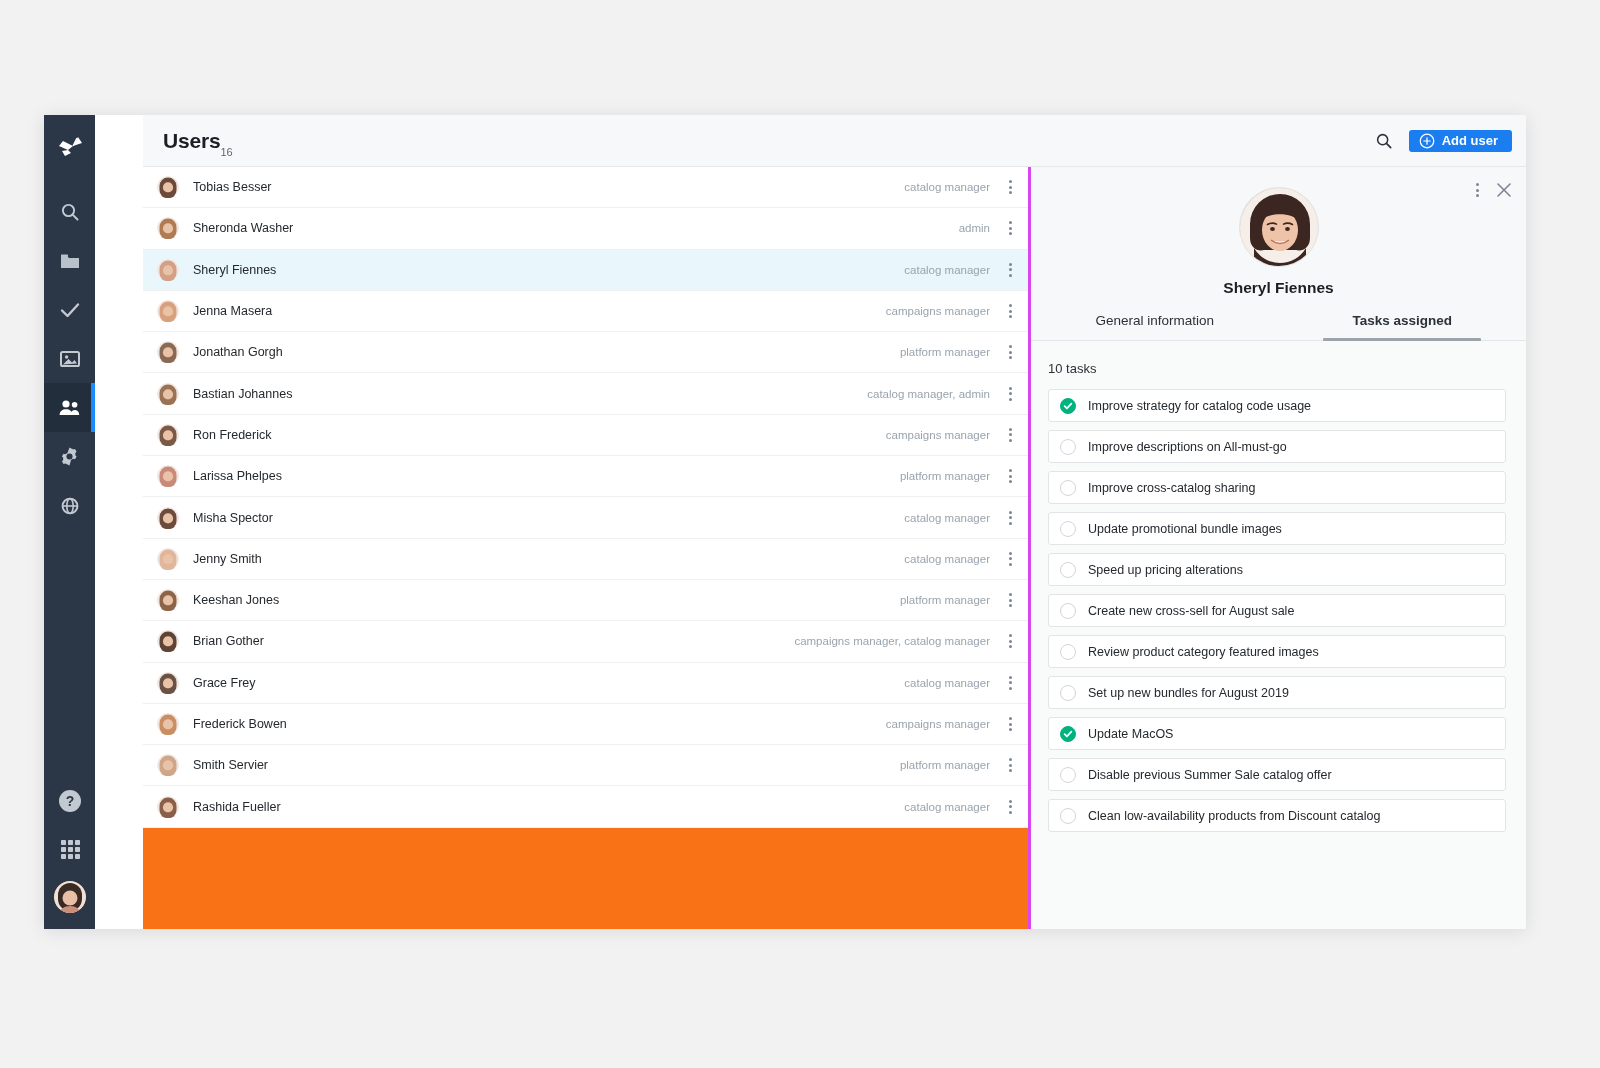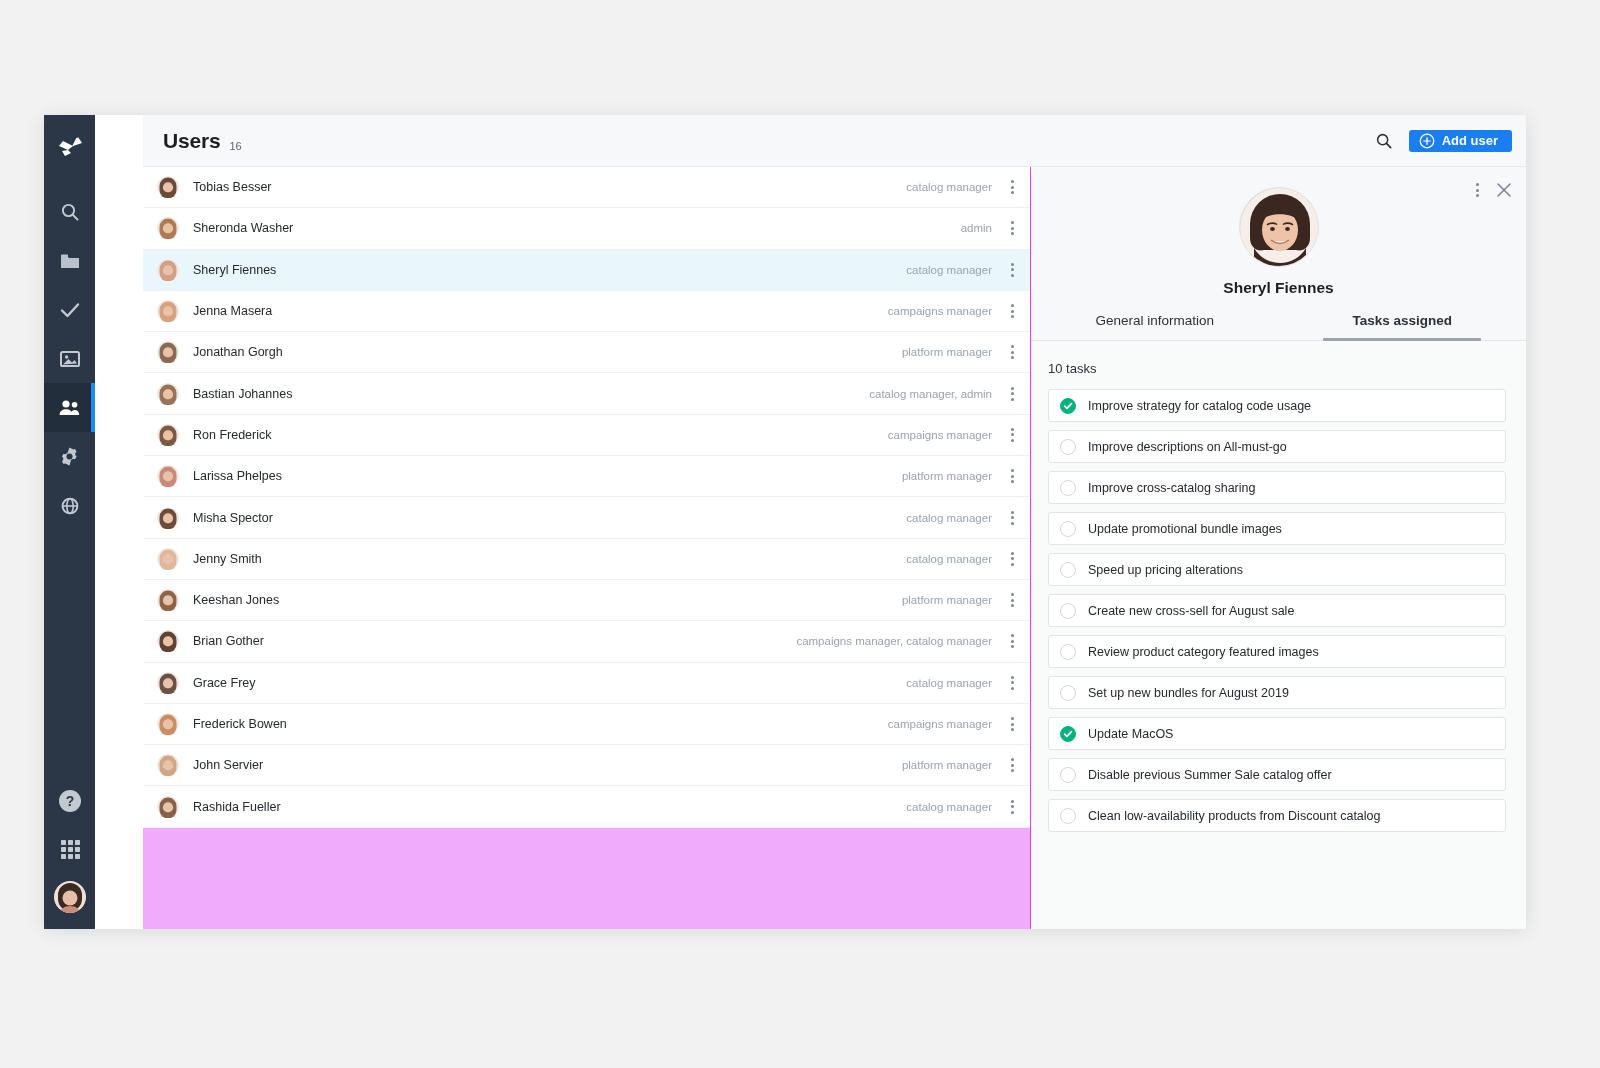--- a/index.html
+++ b/index.html
@@ -80,22 +80,22 @@
     border-bottom: 1px solid #e6e8ea;
     display: flex; align-items: center;
     padding: 0 14px 0 20px;
     flex: 0 0 52px;
   }
   .page-title {
     font-size: 21px; font-weight: bold; color: #1b1f23;
     letter-spacing: -0.2px;
   }
   .page-count {
-    font-size: 11px; color: #5b6875; margin-left: 9px;
-    position: relative; top: 5px;
+    font-size: 11px; color: #5b6875; margin-left: 0;
+    position: relative; top: 11px;
   }
   .topbar-spacer { flex: 1 1 auto; }
   .topbar-search {
     width: 34px; height: 34px;
     display:flex; align-items:center; justify-content:center;
     cursor: pointer; margin-right: 8px;
   }
   .add-user-btn {
     background: #1a7df0;
     color: #ffffff;
@@ -114,22 +114,22 @@
   .content-row {
     flex: 1 1 auto;
     display: flex;
     min-height: 0;
   }
 
   
   .user-list-wrap {
     width: 888px;
     flex: 0 0 888px;
-    background: #f0abfc;
-    border-right: 1px solid #d946ef;
+    background: #f97316;
+    border-right: 3px solid #d946ef;
     overflow: hidden;
   }
   .user-row {
     height: 41.3px;
     display: flex; align-items: center;
     padding: 0 10px 0 14px;
     border-bottom: 1px solid #eef0f2;
     cursor: pointer;
     background: #ffffff;
   }
@@ -607,21 +607,21 @@
               <i></i>
             </span>
           </div>
           <div class="user-row">
             <span class="user-avatar"><svg width="22" height="22" viewBox="0 0 22 22">
                 <circle cx="11" cy="11" r="11" fill="#f1e7e0"></circle>
                 <path d="M2.5 10 a8.5 8.5 0 0 1 17 0 v4 a8.5 8.5 0 0 1 -17 0 z" fill="#cfa688"></path>
                 <circle cx="11" cy="11.4" r="5.1" fill="#e9c3a7"></circle>
                 <path d="M11 16.8 c-4.3 0-7.1 2.4-7.1 5.2 h14.2 c0-2.8-2.8-5.2-7.1-5.2 z" fill="#cfa688"></path>
               </svg></span>
-            <span class="user-name">John Servier</span>
+            <span class="user-name">Smith Servier</span>
             <span class="row-spacer"></span>
             <span class="user-role">platform manager</span>
             <span class="kebab">
               <i></i>
               <i></i>
               <i></i>
             </span>
           </div>
           <div class="user-row">
             <span class="user-avatar"><svg width="22" height="22" viewBox="0 0 22 22">

